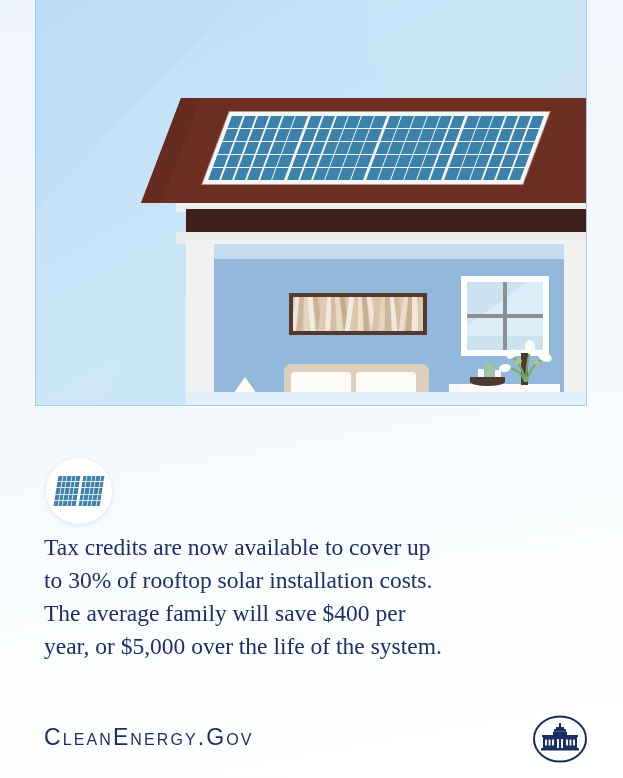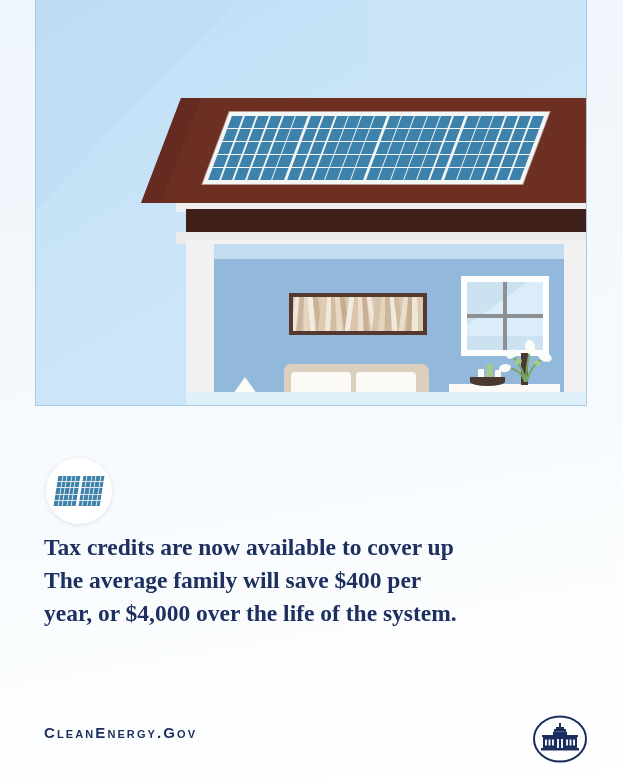--- a/index.html
+++ b/index.html
@@ -376,29 +376,29 @@
 
   .body-copy {
     position: absolute;
     left: 44px;
     top: 531px;
     width: 500px;
     font-size: 23.5px;
     line-height: 33px;
     color: #1e3060;
   }
-  .body-copy p { margin: 0; font-weight: bold; }
+  .body-copy p { margin: 0; }
 
   .site-url {
     position: absolute;
     left: 44px;
     top: 724px;
     font-family: "Liberation Sans", sans-serif;
-    font-weight: bold;
-    font-size: 15px;
+    font-weight: normal;
+    font-size: 23px;
     color: #1b2c5e;
     letter-spacing: 2.1px;
     font-variant: small-caps;
     text-transform: none;
   }
 
   .seal {
     position: absolute;
     right: 35px;
     top: 713px;
@@ -689,22 +689,23 @@
           <i></i>
           <i></i>
           <i></i>
         </div>
       </div>
   </div>
 
 
   <div class="body-copy">
     <p>Tax credits are now available to cover up</p>
+    <p>to 30% of rooftop solar installation costs.</p>
     <p>The average family will save $400 per</p>
-    <p>year, or $4,000 over the life of the system.</p>
+    <p>year, or $5,000 over the life of the system.</p>
   </div>
 
   <div class="site-url">CleanEnergy.Gov</div>
 
   <svg class="seal" viewBox="0 0 112 104">
     <ellipse cx="56" cy="52" rx="52" ry="45" fill="none" stroke="#1b2c5e" stroke-width="4"></ellipse>
     <g fill="#1b2c5e">
       <rect x="54" y="20" width="4" height="9"></rect>
       <rect x="48" y="28" width="16" height="4"></rect>
       <rect x="44" y="32" width="24" height="5"></rect>

